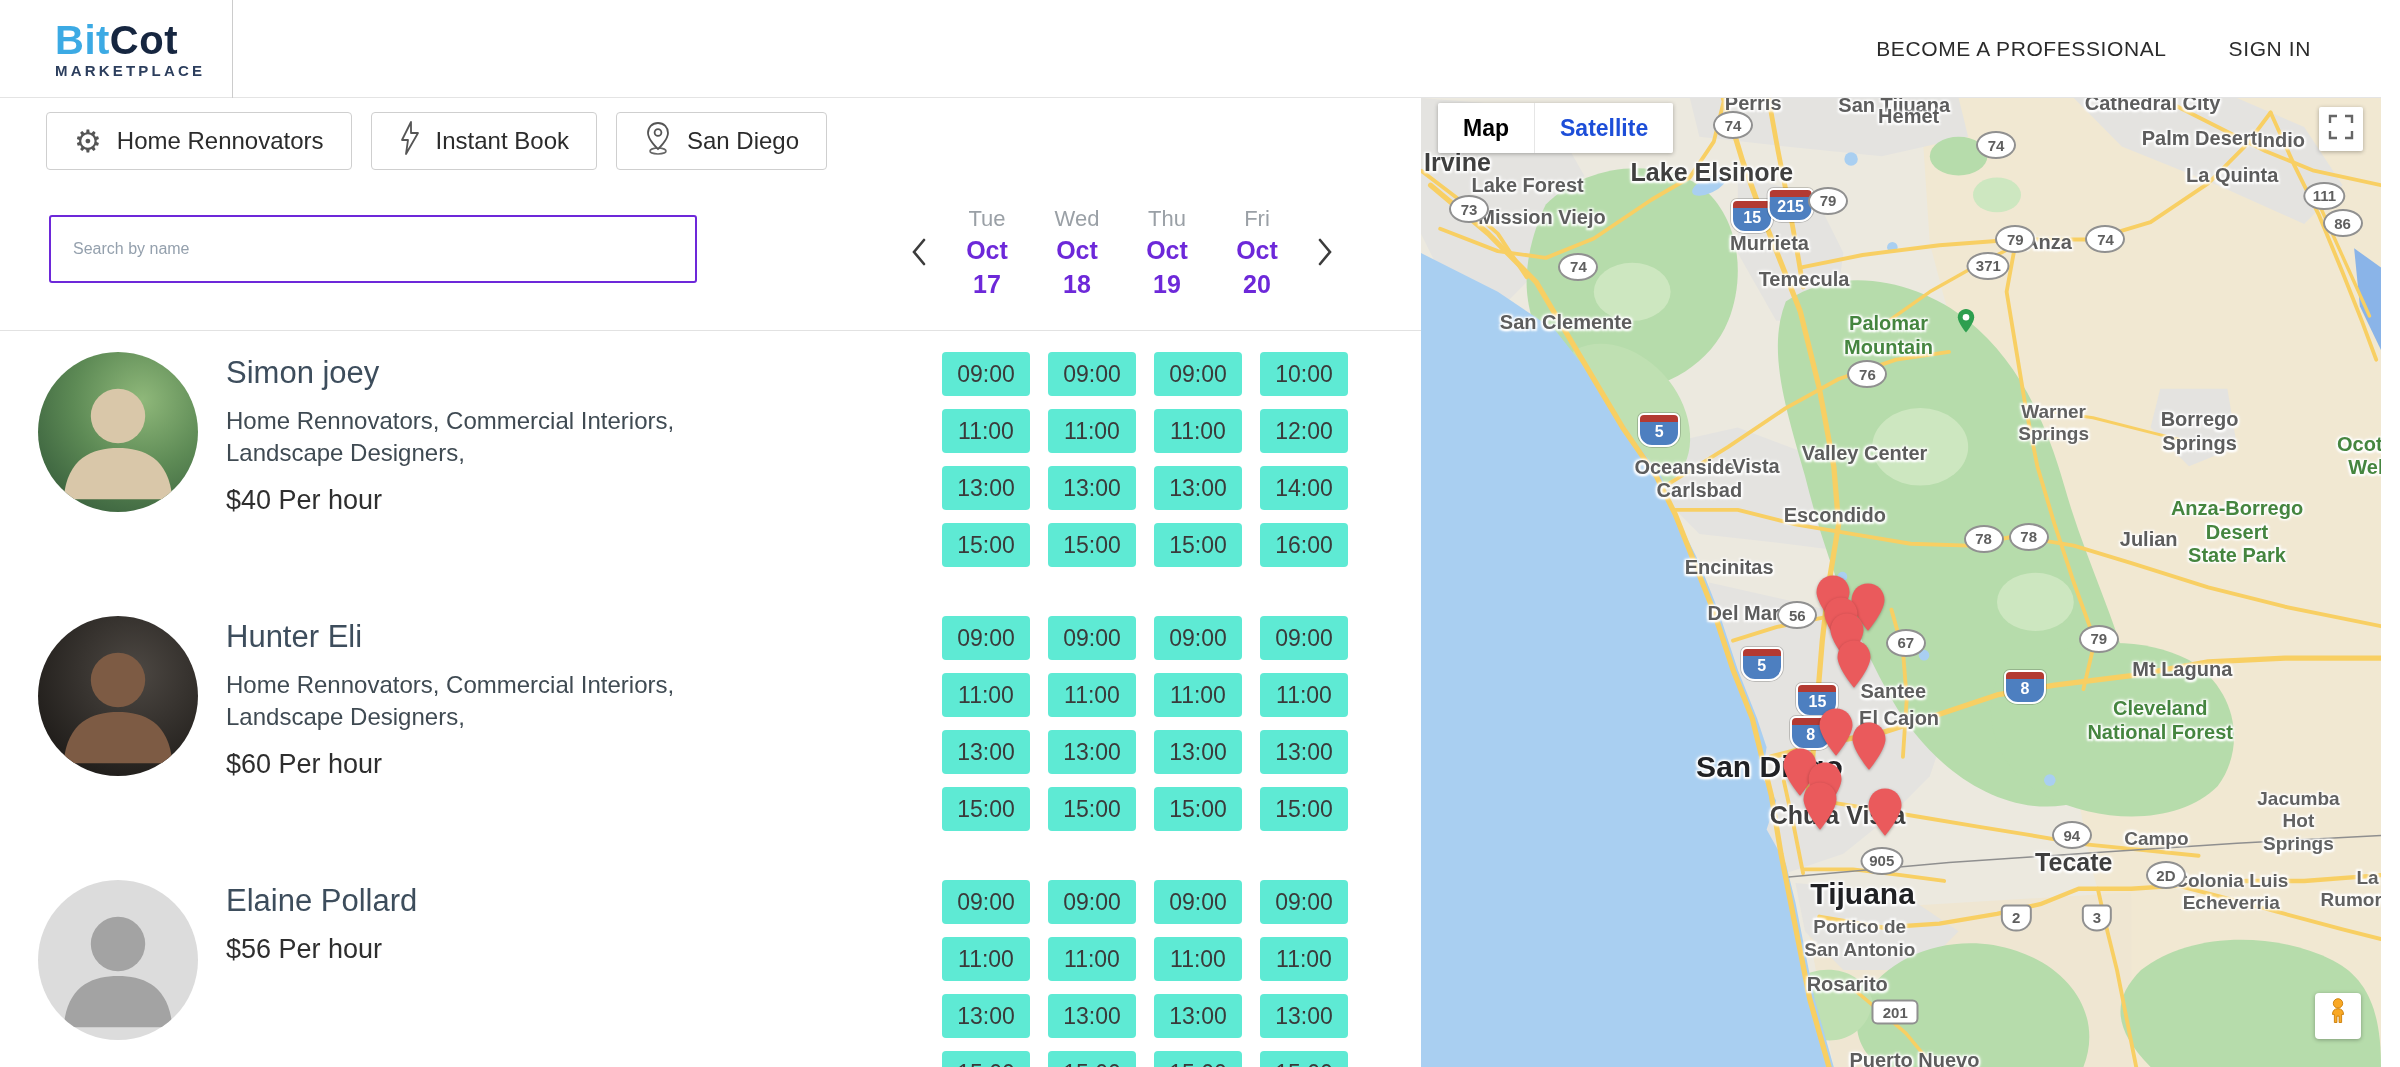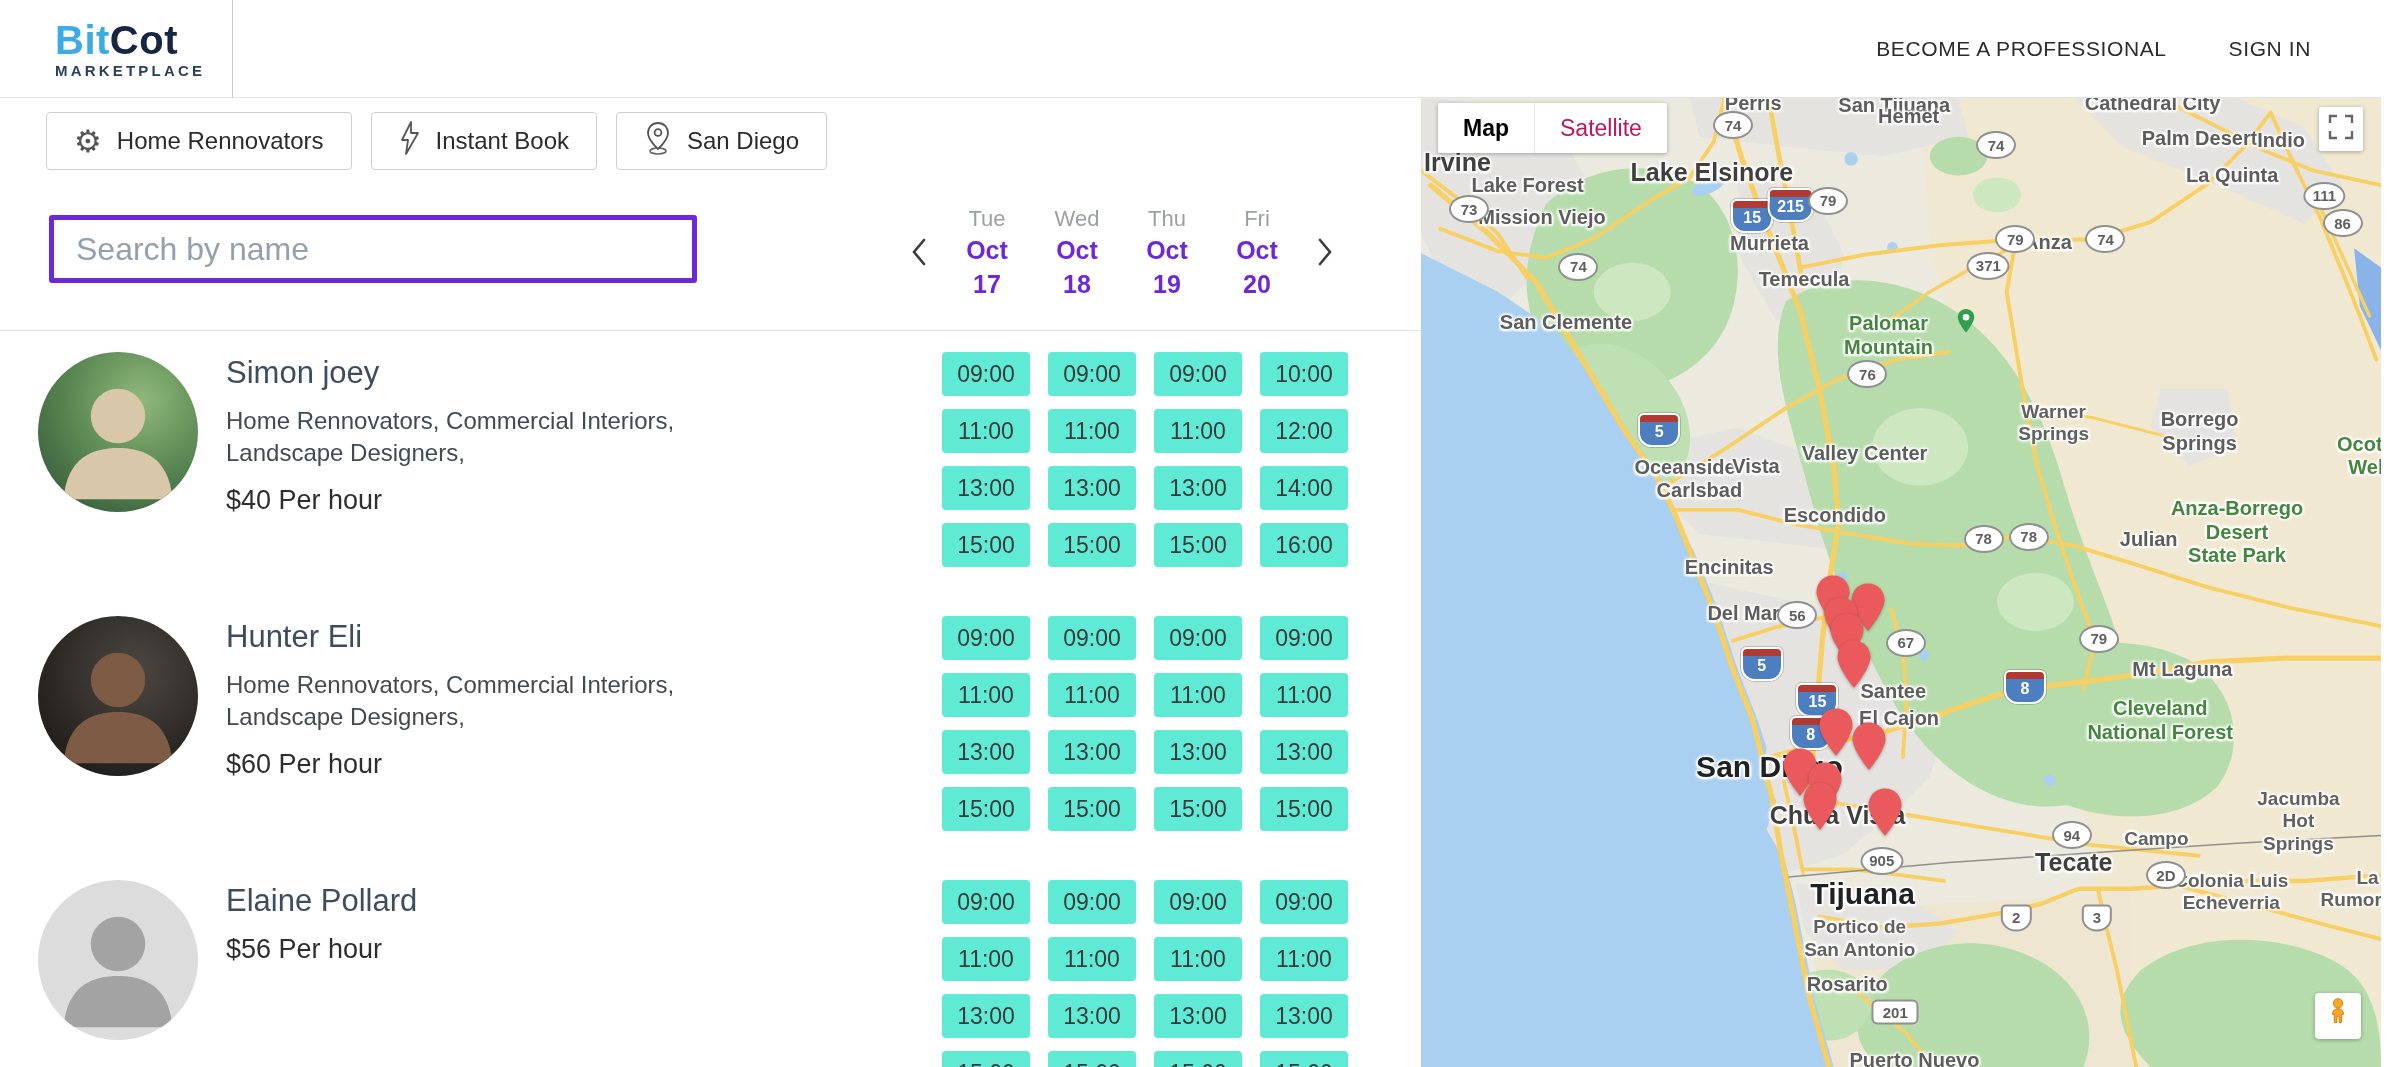--- a/index.html
+++ b/index.html
@@ -25,21 +25,21 @@
   .filter-row { padding:14px 0 0 46px; height:72px; display:flex; align-items:flex-start; }
   .btn { height:58px; border:1px solid #cfcfcf; border-radius:4px; background:#fff;
          display:inline-flex; align-items:center; gap:15px; padding:0 27px; font-size:24px;
          color:#2b2b2b; cursor:pointer; }
   .btn + .btn { margin-left:19px; }
   .btn-loc { margin-left:auto; margin-right:63px; }
   .gear-glyph { font-size:31px; color:#555; line-height:1; }
 
   .search-row { position:relative; height:161px; border-bottom:1px solid #e2e2e2; }
   .search-input { position:absolute; left:49px; top:45px; width:648px; height:68px;
-                  border:5px solid #6d28d9; border-radius:3px; font-size:32px; padding:0 22px;
+                  border:2px solid #6d28d9; border-radius:3px; font-size:16px; padding:0 22px;
                   color:#333; font-family:"Liberation Sans",sans-serif; outline:none; }
   .search-input::placeholder { color:#94a0ad; }
   .datenav { position:absolute; right:73px; top:22px; display:flex; align-items:center; }
   .chev { width:46px; height:120px; display:flex; align-items:center; justify-content:center; cursor:pointer; }
   .day-col { width:90px; display:flex; flex-direction:column; align-items:center; gap:3px; padding-top:2px; }
   .day-col .dow { font-size:22px; color:#9aa0a6; }
   .day-col .mon, .day-col .num { font-size:25px; font-weight:bold; color:#6d28d9; line-height:1.25; }
 
   .providers { }
   .prov { display:flex; align-items:flex-start; padding:21px 0 28px 38px; }
@@ -89,21 +89,21 @@
   .pin { position:absolute; transform:translate(-50%,-55%); z-index:5; cursor:pointer; }
   .pin svg { filter:drop-shadow(0 1px 1.5px rgba(0,0,0,.3)); display:block; }
   .poi-green { position:absolute; transform:translate(-50%,-60%); z-index:3; }
 
   .map-ctl { position:absolute; left:17px; top:5px; z-index:6; display:flex;
              box-shadow:0 1px 4px rgba(0,0,0,.3); border-radius:2px; overflow:hidden; }
   .map-ctl .mbtn { height:50px; padding:0 25px; background:#fff; font-size:23px; display:flex;
                    align-items:center; cursor:pointer; border:none;
                    font-family:"Liberation Sans",sans-serif; }
   .map-ctl .mbtn.sel { font-weight:bold; color:#000; }
-  .map-ctl .mbtn.unsel { color:#be185d; border-left:1px solid #e6e6e6; }
+  .map-ctl .mbtn.unsel { color:#1d4ed8; border-left:1px solid #e6e6e6;font-weight:bold; }
   .fs-btn { position:absolute; right:18px; top:9px; width:44px; height:44px; background:#fff;
             border-radius:2px; box-shadow:0 1px 4px rgba(0,0,0,.3); z-index:6; display:flex;
             align-items:center; justify-content:center; cursor:pointer; }
   .pegman { position:absolute; right:20px; bottom:28px; width:46px; height:46px; background:#fff;
             border-radius:4px; box-shadow:0 1px 4px rgba(0,0,0,.3); z-index:6; display:flex;
             align-items:center; justify-content:center; cursor:pointer; }
 </style>
 </head>
 <body>
 

